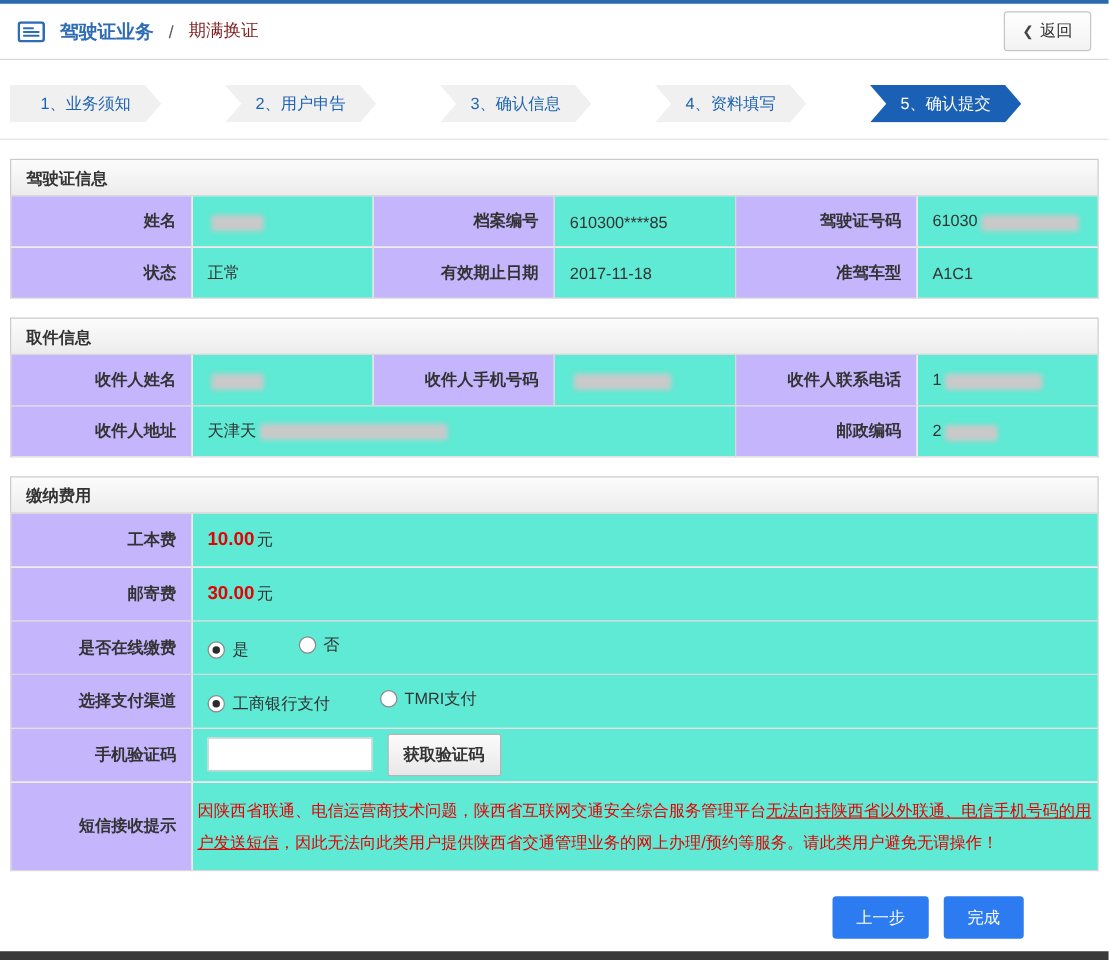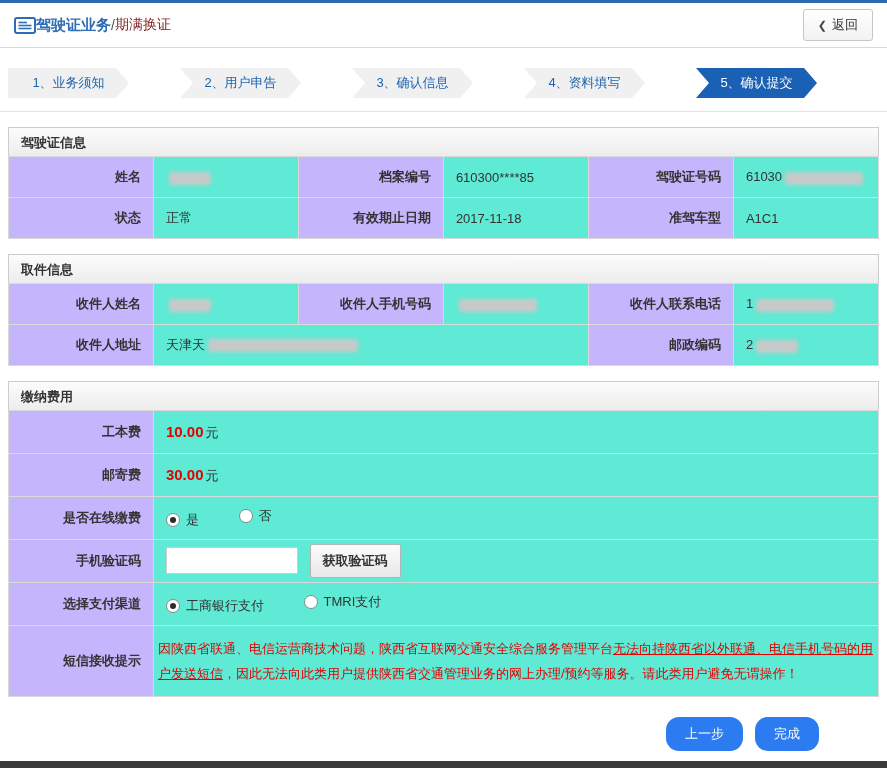--- a/index.html
+++ b/index.html
@@ -15,21 +15,21 @@
 
   
   .header {
     height: 45px;
     border-bottom: 1px solid #d9d9d9;
     display: flex;
     align-items: center;
     justify-content: space-between;
     padding: 0 14px;
   }
-  .header-left { display: flex; align-items: center; gap: 0; }
+  .header-left { display: flex; align-items: center; gap: 12px; }
   .doc-icon { display: inline-flex; align-items: center; }
   .title-primary { color: #2e6cb5; font-weight: bold; font-size: 15px; }
   .title-sep { color: #555; font-size: 14px; }
   .title-secondary { color: #7f1d1d; font-size: 14px; }
   .back-btn {
     display: inline-flex; align-items: center; gap: 5px;
     background: linear-gradient(#ffffff, #f2f2f2);
     border: 1px solid #c6c6c6; border-radius: 3px;
     padding: 6px 14px; font-size: 13px; color: #333; cursor: pointer;
     font-family: inherit;
@@ -123,21 +123,21 @@
   
   .notice { color: #e60000; font-size: 13px; line-height: 25px; }
   .notice .u { text-decoration: underline; }
 
   
   .actions {
     display: flex; justify-content: flex-end; gap: 12px;
     padding: 20px 60px 0 0;
   }
   .btn-primary {
-    background: #2d7bf0; color: #fff; border: none; border-radius: 13px;
+    background: #2d7bf0; color: #fff; border: none; border-radius: 3px;
     padding: 8px 19px; font-size: 13px; cursor: pointer; font-family: inherit;
   }
   .footer-bar {
     position: absolute; bottom: 0; left: 0; width: 100%; height: 7px;
     background: #3a3a3a;
   }
 </style>
 </head>
 <body>
 
@@ -262,40 +262,40 @@
             <span class="radio checked"></span>
             <span>是</span>
           </label>
           <label class="radio-option">
             <span class="radio"></span>
             <span>否</span>
           </label>
         </td>
       </tr>
       <tr>
-        <td class="lbl">手机验证码</td>
-        <td class="val">
-          <input type="text" class="sms-input" value="" style="">
-          <button class="code-btn">获取验证码</button>
-        </td>
-      </tr>
-      <tr>
         <td class="lbl">选择支付渠道</td>
         <td class="val">
           <label class="radio-option">
             <span class="radio checked"></span>
             <span>工商银行支付</span>
           </label>
           <label class="radio-option">
             <span class="radio"></span>
             <span>TMRI支付</span>
           </label>
         </td>
       </tr>
       <tr>
+        <td class="lbl">手机验证码</td>
+        <td class="val">
+          <input type="text" class="sms-input" value="" style="">
+          <button class="code-btn">获取验证码</button>
+        </td>
+      </tr>
+      <tr>
         <td class="lbl">短信接收提示</td>
         <td class="val tall">
           <div class="notice">
             <span>因陕西省联通、电信运营商技术问题，陕西省互联网交通安全综合服务管理平台</span><span class="u">无法向持陕西省以外联通、电信手机号码的用户发送短信</span><span>，因此无法向此类用户提供陕西省交通管理业务的网上办理/预约等服务。请此类用户避免无谓操作！</span>
           </div>
         </td>
       </tr>
     </tbody>
       </table>
   </section>

